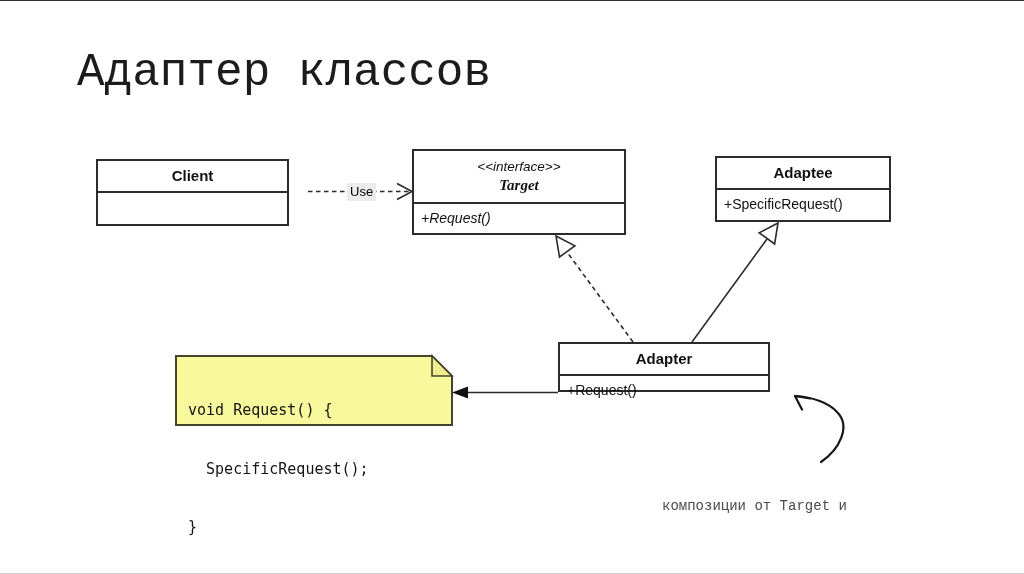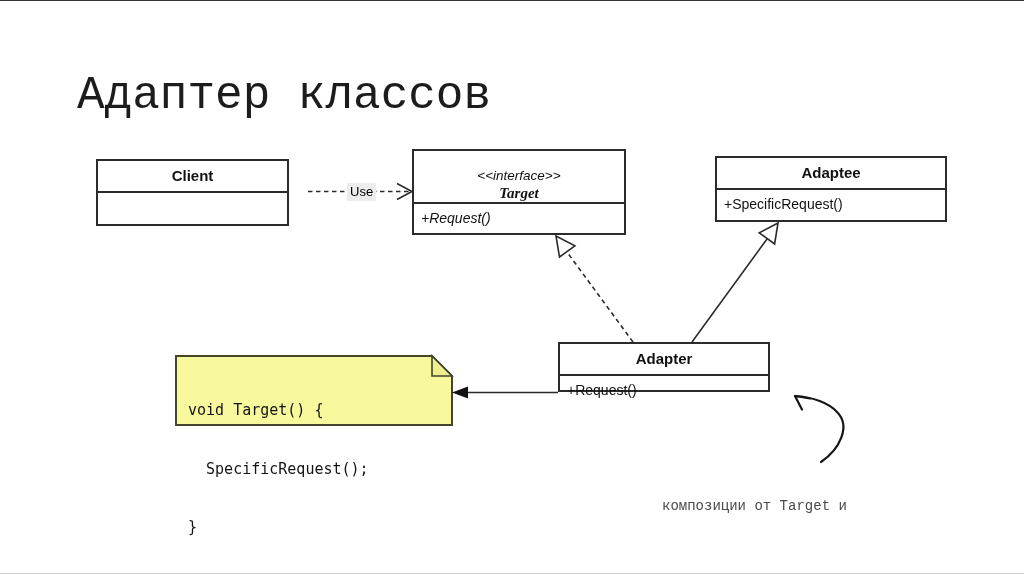--- a/index.html
+++ b/index.html
@@ -4,21 +4,21 @@
 <style>
   html,body{margin:0;padding:0;background:#fff;}
   .slide{
     position:relative;width:1024px;height:574px;background:#ffffff;
     overflow:hidden;font-family:"Liberation Sans",sans-serif;
   }
   .edge-top{position:absolute;left:0;top:0;width:1024px;height:1px;background:#333;}
   .edge-bottom{position:absolute;left:0;bottom:0;width:1024px;height:1px;background:#cfcfcf;}
 
   .title{
-    position:absolute;left:77px;top:73px;margin:0;
+    position:absolute;left:77px;top:50px;margin:0;
     font-family:"Liberation Mono",monospace;font-weight:400;
     font-size:46px;line-height:1;color:var(--title-color,#1c1c1c);
     letter-spacing:0;white-space:nowrap;
   }
 
   .connectors{position:absolute;left:0;top:0;z-index:1;}
   .dash{stroke:var(--line,#2b2b2b);stroke-width:1.6;fill:none;stroke-dasharray:4.5 3.5;}
   .solid{stroke:var(--line,#2b2b2b);stroke-width:1.6;fill:none;}
   .tri{fill:#ffffff;stroke:var(--line,#2b2b2b);stroke-width:1.6;stroke-linejoin:miter;}
   .filled-tri{fill:#111;stroke:none;}
@@ -37,22 +37,22 @@
     font-weight:bold;font-size:15px;line-height:1.2;
   }
   .uml-body{flex:1 1 auto;font-size:14px;padding:6px 0 0 7px;white-space:nowrap;}
   .stereotype{font-style:italic;font-weight:400;font-size:13.5px;}
   .iface-name{font-style:italic;font-weight:bold;font-size:15px;font-family:Liberation Serif, serif;}
   .italic{font-style:italic;}
 
   .box-client{left:96px;top:159px;width:193px;height:67px;}
   .box-client .uml-head{height:30px;}
   .box-target{left:412px;top:149px;width:214px;height:86px;}
-  .box-target .uml-head{height:51px;justify-content:flex-end;}
-  .box-adaptee{left:715px;top:156px;width:232px;height:66px;}
+  .box-target .uml-head{height:51px;}
+  .box-adaptee{left:715px;top:156px;width:176px;height:66px;}
   .box-adaptee .uml-head{height:30px;}
   .box-adapter{left:558px;top:342px;width:212px;height:50px;}
   .box-adapter .uml-head{height:30px;}
 
   .use-label{
     position:absolute;left:347px;top:183px;z-index:3;
     background:var(--use-bg,#ececec);color:#000000;
     font-size:13px;padding:1px 3px;line-height:1.2;
   }
 
@@ -129,21 +129,21 @@
   </div>
 
   <div class="uml box-adapter">
     <div class="uml-head">Adapter</div>
     <div class="uml-body">+Request()</div>
   </div>
 
   <div class="use-label">Use</div>
 
   <div class="note-text">
-    <div>void Target() {</div>
+    <div>void Request() {</div>
     <div>  SpecificRequest();</div>
     <div>}</div>
   </div>
 
   <div class="annotation">
     <div>композиции от Target и</div>
     
   </div>
 </div>
 

